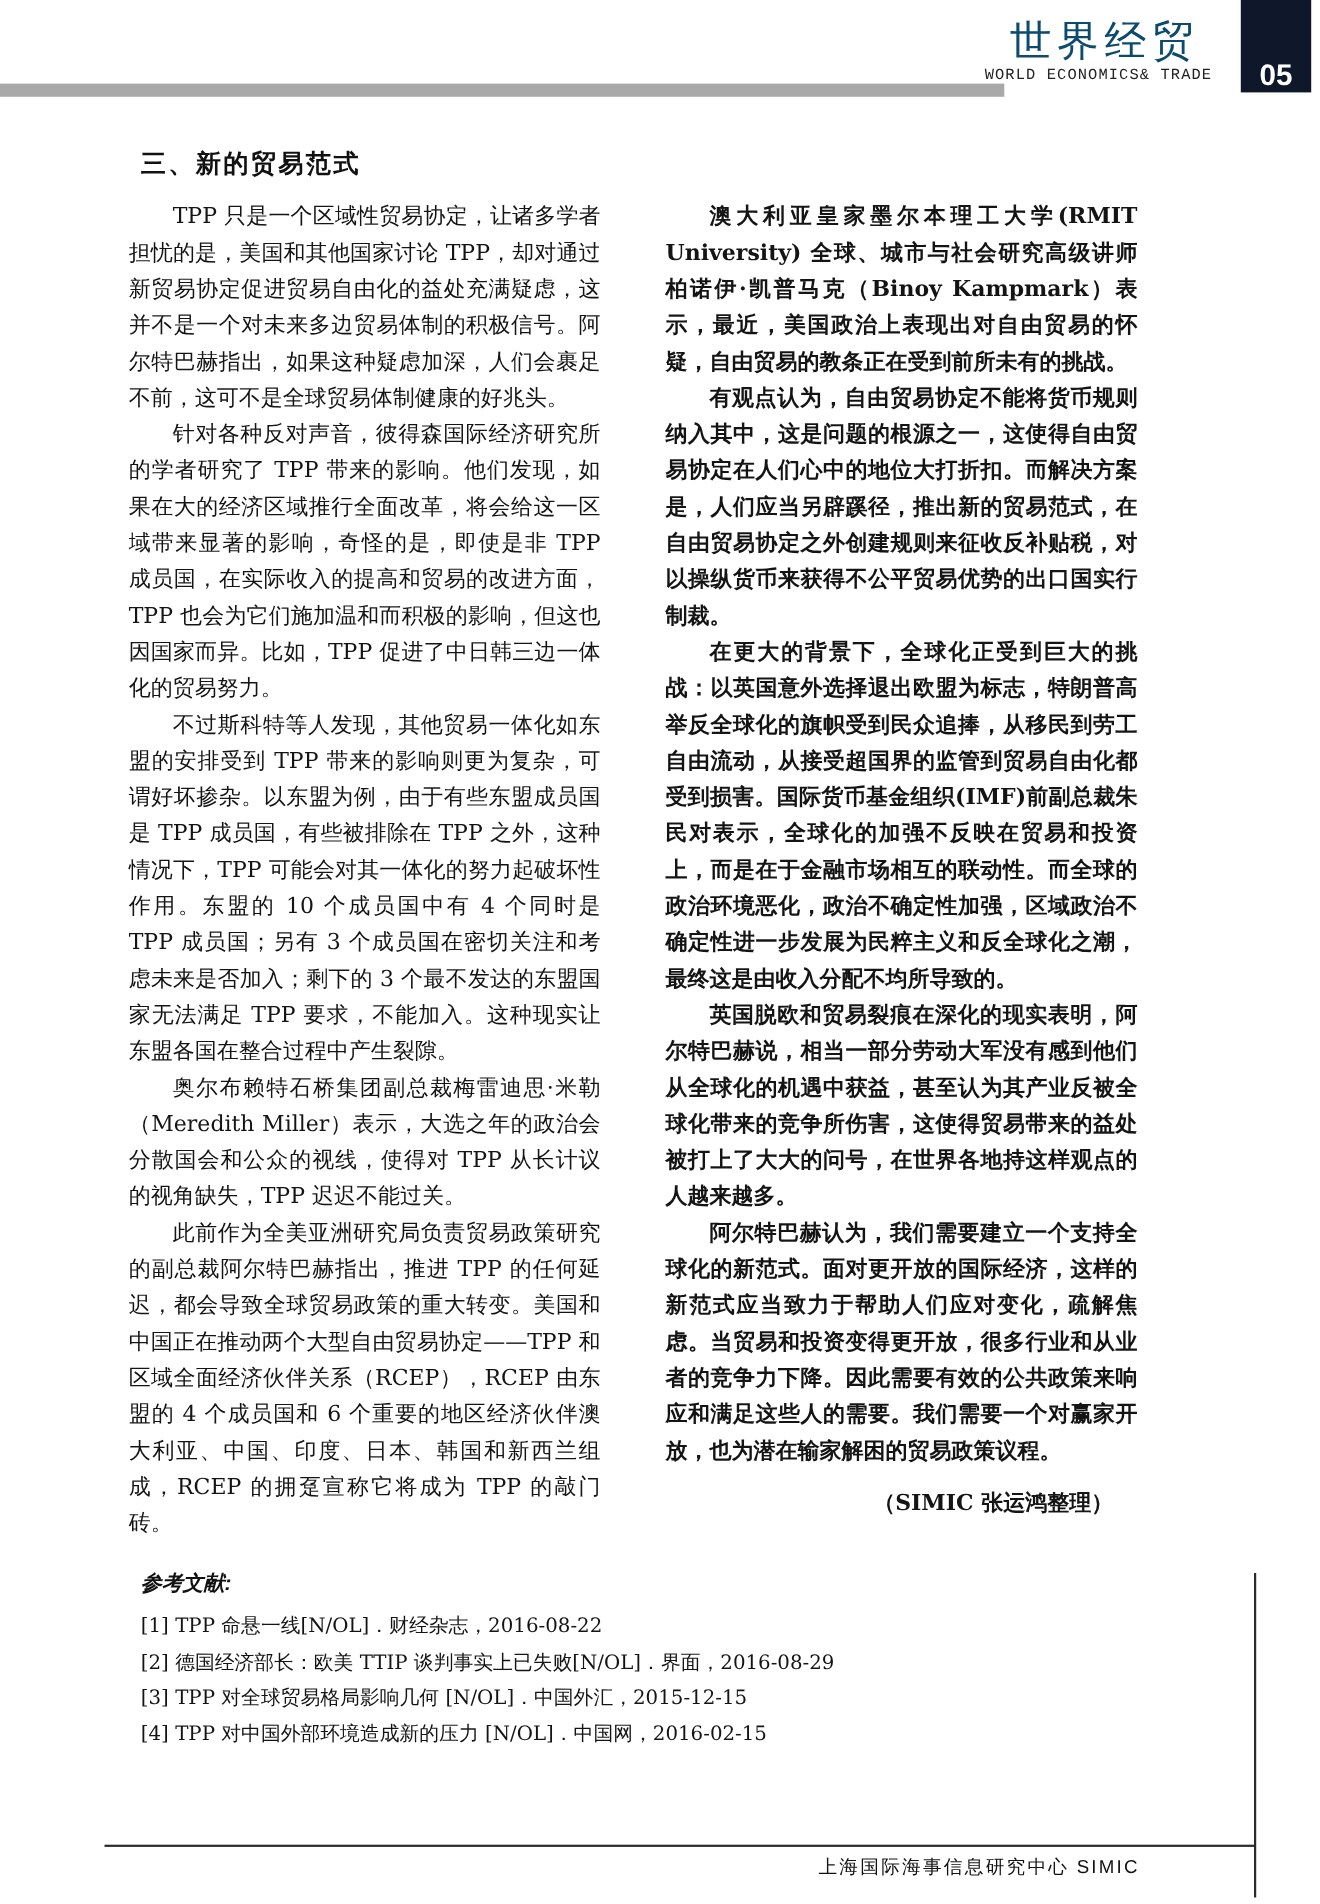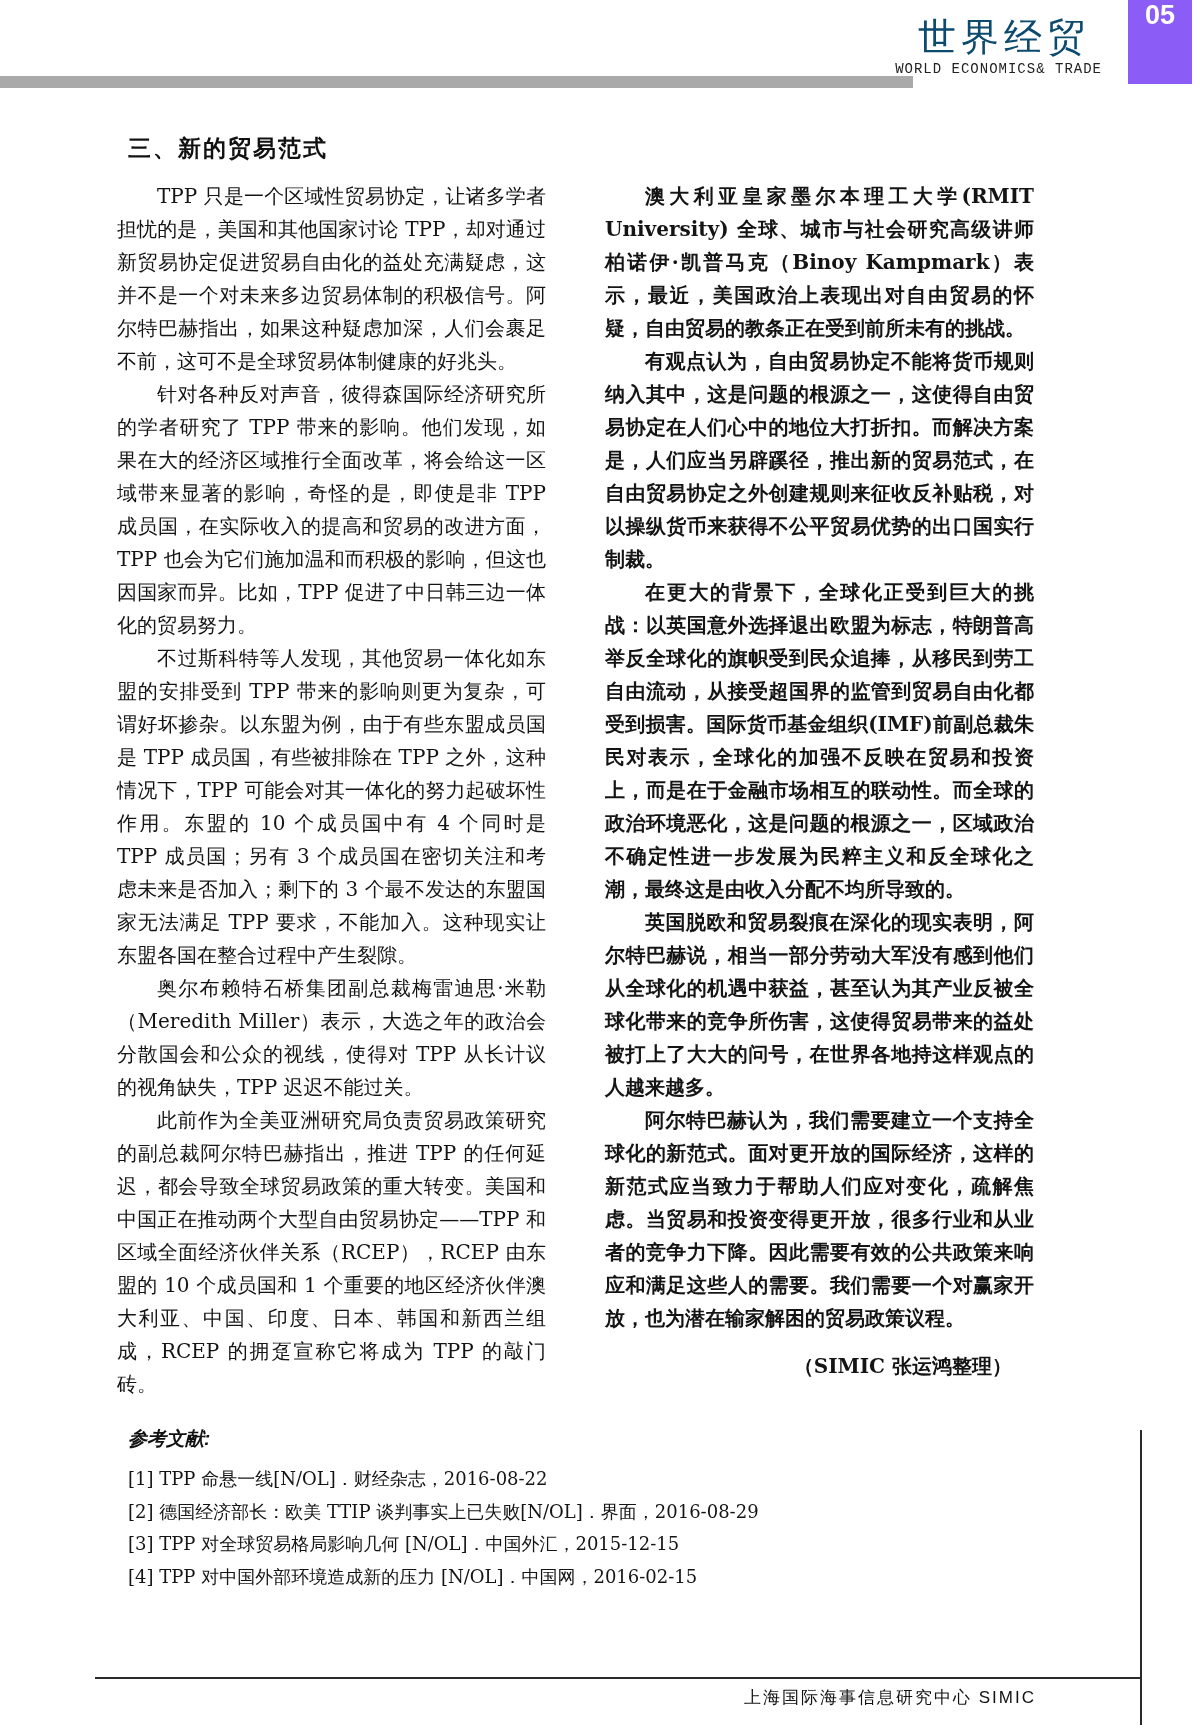--- a/index.html
+++ b/index.html
@@ -36,27 +36,27 @@
     letter-spacing: 1px;
     color: #222;
     white-space: nowrap;
   }
   .page-num-box {
     position: absolute;
     top: 0;
     left: 1128px;
     width: 64px;
     height: 84px;
-    background: #8b5cf6;
+    background: #0f172a;
     color: #ffffff;
     font-family: "Liberation Sans", sans-serif;
     font-weight: bold;
     font-size: 27px;
     display: flex;
-    align-items: flex-start;
+    align-items: flex-end;
     justify-content: center;
   }
   .gray-bar {
     position: absolute;
     top: 76px;
     left: 0;
     width: 913px;
     height: 12px;
     background: #a9a9a9;
   }
@@ -160,27 +160,27 @@
   </div>
   <div class="gray-bar"></div>
 
   <div class="section-title">三、新的贸易范式</div>
 
   <div class="col col-left">
     <p>TPP 只是一个区域性贸易协定，让诸多学者担忧的是，美国和其他国家讨论 TPP，却对通过新贸易协定促进贸易自由化的益处充满疑虑，这并不是一个对未来多边贸易体制的积极信号。阿尔特巴赫指出，如果这种疑虑加深，人们会裹足不前，这可不是全球贸易体制健康的好兆头。</p>
     <p>针对各种反对声音，彼得森国际经济研究所的学者研究了 TPP 带来的影响。他们发现，如果在大的经济区域推行全面改革，将会给这一区域带来显著的影响，奇怪的是，即使是非 TPP 成员国，在实际收入的提高和贸易的改进方面，TPP 也会为它们施加温和而积极的影响，但这也因国家而异。比如，TPP 促进了中日韩三边一体化的贸易努力。</p>
     <p>不过斯科特等人发现，其他贸易一体化如东盟的安排受到 TPP 带来的影响则更为复杂，可谓好坏掺杂。以东盟为例，由于有些东盟成员国是 TPP 成员国，有些被排除在 TPP 之外，这种情况下，TPP 可能会对其一体化的努力起破坏性作用。东盟的 10 个成员国中有 4 个同时是 TPP 成员国；另有 3 个成员国在密切关注和考虑未来是否加入；剩下的 3 个最不发达的东盟国家无法满足 TPP 要求，不能加入。这种现实让东盟各国在整合过程中产生裂隙。</p>
     <p>奥尔布赖特石桥集团副总裁梅雷迪思·米勒（Meredith Miller）表示，大选之年的政治会分散国会和公众的视线，使得对 TPP 从长计议的视角缺失，TPP 迟迟不能过关。</p>
-    <p>此前作为全美亚洲研究局负责贸易政策研究的副总裁阿尔特巴赫指出，推进 TPP 的任何延迟，都会导致全球贸易政策的重大转变。美国和中国正在推动两个大型自由贸易协定——TPP 和区域全面经济伙伴关系（RCEP），RCEP 由东盟的 10 个成员国和 1 个重要的地区经济伙伴澳大利亚、中国、印度、日本、韩国和新西兰组成，RCEP 的拥趸宣称它将成为 TPP 的敲门砖。</p>
+    <p>此前作为全美亚洲研究局负责贸易政策研究的副总裁阿尔特巴赫指出，推进 TPP 的任何延迟，都会导致全球贸易政策的重大转变。美国和中国正在推动两个大型自由贸易协定——TPP 和区域全面经济伙伴关系（RCEP），RCEP 由东盟的 4 个成员国和 6 个重要的地区经济伙伴澳大利亚、中国、印度、日本、韩国和新西兰组成，RCEP 的拥趸宣称它将成为 TPP 的敲门砖。</p>
   </div>
 
   <div class="col col-right">
     <p>澳大利亚皇家墨尔本理工大学(RMIT University) 全球、城市与社会研究高级讲师柏诺伊·凯普马克（Binoy Kampmark）表示，最近，美国政治上表现出对自由贸易的怀疑，自由贸易的教条正在受到前所未有的挑战。</p>
     <p>有观点认为，自由贸易协定不能将货币规则纳入其中，这是问题的根源之一，这使得自由贸易协定在人们心中的地位大打折扣。而解决方案是，人们应当另辟蹊径，推出新的贸易范式，在自由贸易协定之外创建规则来征收反补贴税，对以操纵货币来获得不公平贸易优势的出口国实行制裁。</p>
-    <p>在更大的背景下，全球化正受到巨大的挑战：以英国意外选择退出欧盟为标志，特朗普高举反全球化的旗帜受到民众追捧，从移民到劳工自由流动，从接受超国界的监管到贸易自由化都受到损害。国际货币基金组织(IMF)前副总裁朱民对表示，全球化的加强不反映在贸易和投资上，而是在于金融市场相互的联动性。而全球的政治环境恶化，这是问题的根源之一，区域政治不确定性进一步发展为民粹主义和反全球化之潮，最终这是由收入分配不均所导致的。</p>
+    <p>在更大的背景下，全球化正受到巨大的挑战：以英国意外选择退出欧盟为标志，特朗普高举反全球化的旗帜受到民众追捧，从移民到劳工自由流动，从接受超国界的监管到贸易自由化都受到损害。国际货币基金组织(IMF)前副总裁朱民对表示，全球化的加强不反映在贸易和投资上，而是在于金融市场相互的联动性。而全球的政治环境恶化，政治不确定性加强，区域政治不确定性进一步发展为民粹主义和反全球化之潮，最终这是由收入分配不均所导致的。</p>
     <p>英国脱欧和贸易裂痕在深化的现实表明，阿尔特巴赫说，相当一部分劳动大军没有感到他们从全球化的机遇中获益，甚至认为其产业反被全球化带来的竞争所伤害，这使得贸易带来的益处被打上了大大的问号，在世界各地持这样观点的人越来越多。</p>
     <p>阿尔特巴赫认为，我们需要建立一个支持全球化的新范式。面对更开放的国际经济，这样的新范式应当致力于帮助人们应对变化，疏解焦虑。当贸易和投资变得更开放，很多行业和从业者的竞争力下降。因此需要有效的公共政策来响应和满足这些人的需要。我们需要一个对赢家开放，也为潜在输家解困的贸易政策议程。</p>
     <div class="attribution">（SIMIC  张运鸿整理）</div>
   </div>
 
   <div class="references">
     <div class="ref-heading">参考文献:</div>
     <div class="ref-item">[1] TPP 命悬一线[N/OL]．财经杂志，2016-08-22</div>
     <div class="ref-item">[2] 德国经济部长：欧美 TTIP 谈判事实上已失败[N/OL]．界面，2016-08-29</div>
     <div class="ref-item">[3] TPP 对全球贸易格局影响几何 [N/OL]．中国外汇，2015-12-15</div>

